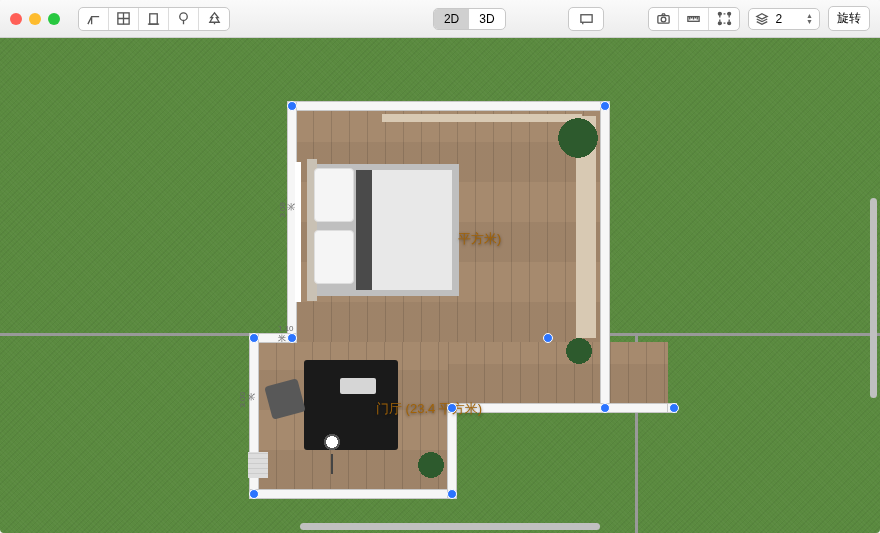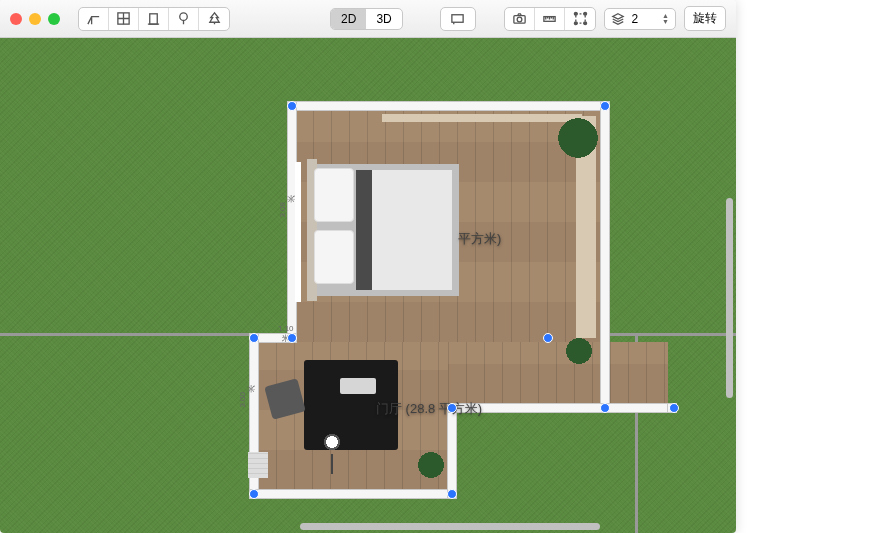--- a/index.html
+++ b/index.html
@@ -1,17 +1,17 @@
 <!DOCTYPE html>
 <html><head>
 <meta charset="utf-8">
 <style>
 * { margin: 0; padding: 0; box-sizing: border-box; }
 body { font-family: -apple-system, BlinkMacSystemFont, sans-serif; font-size: 12px; background: #fff; }
-.window { width: 736px; height: 533px; background: #fff; border-radius: 4px; overflow: hidden; display: flex; flex-direction: column; box-shadow: 0 1px 12px rgba(0,0,0,0.15); position: relative; text-align: center; }
+.window { width: 880px; height: 533px; background: #fff; border-radius: 4px; overflow: hidden; display: flex; flex-direction: column; box-shadow: 0 1px 12px rgba(0,0,0,0.15); position: relative; }
 .titlebar { height: 38px; background: linear-gradient(#fafafa,#ececec); border-bottom: 1px solid #d0d0d0; display: flex; align-items: center; padding: 0 10px; gap: 8px; }
 .traffic { display: flex; gap: 7px; margin-right: 10px; }
 .dot { width: 12px; height: 12px; border-radius: 50%; }
 .dot.r { background: #ff5f57; }
 .dot.y { background: #febc2e; }
 .dot.g { background: #28c840; }
 .tool-group { display: flex; gap: 0; border: 1px solid #c8c8c8; border-radius: 5px; overflow: hidden; background: #fff; }
 .tool-btn { width: 30px; height: 22px; display: flex; align-items: center; justify-content: center; border-right: 1px solid #dcdcdc; cursor: pointer; }
 .tool-btn:last-child { border-right: none; }
 .tool-btn svg { width: 15px; height: 15px; stroke: #555; fill: none; stroke-width: 1.4; }
@@ -42,21 +42,21 @@
 .headboard { position: absolute; left: 49px; top: 57px; width: 10px; height: 142px; background: #c9c1b4; }
 .throw { position: absolute; left: 98px; top: 68px; width: 16px; height: 120px; background: #4a4a4a; }
 .desk { position: absolute; left: 46px; top: 258px; width: 94px; height: 90px; background: #1a1a1a; border-radius: 3px; }
 .monitor { position: absolute; left: 82px; top: 276px; width: 36px; height: 16px; background: #d6d6d6; border-radius: 2px; }
 .lamp { position: absolute; left: 60px; top: 326px; width: 28px; height: 28px; background: radial-gradient(circle at center, #fff 0 6px, #555 6px 8px, transparent 8px); border-radius: 50%; }
 .lamp::after { content:''; position:absolute; left:13px; top:26px; width:2px; height:20px; background:#444; }
 .chair { position: absolute; left: 10px; top: 280px; width: 34px; height: 34px; background: #585858; border-radius: 4px; transform: rotate(-15deg); }
 .plant { position: absolute; width: 26px; height: 26px; background: radial-gradient(circle, #2d5a2d 0 70%, transparent 70%); }
 .plant::before, .plant::after { content:''; position:absolute; background:#3a7a3a; }
 .plant.lg { width: 40px; height: 40px; }
-.room-label { position: absolute; color: #404040; font-size: 13px; text-shadow: 0 1px 3px rgba(0,0,0,0.5); white-space: nowrap; }
+.room-label { position: absolute; color: #a16207; font-size: 13px; text-shadow: 0 1px 3px rgba(0,0,0,0.5); white-space: nowrap; }
 .shelf { position: absolute; background: #d8c9b3; }
 .stack { position: absolute; left: -10px; top: 350px; width: 20px; height: 26px; background: repeating-linear-gradient(0deg,#ddd 0 4px,#ccc 4px 5px); }
 .scrollbar { position: absolute; background: #c0c0c0; border-radius: 4px; }
 .win-light { position:absolute; background:#fff; }
 </style>
 </head>
 <body>
 
 <div class="window">
 
@@ -194,21 +194,21 @@
       <div class="monitor"></div>
       <div class="chair"></div>
       <div class="lamp"></div>
       <div class="stack"></div>
 
       <div class="plant lg" style="left:300px; top:16px"></div>
       <div class="plant" style="left:308px; top:236px"></div>
       <div class="plant" style="left:160px; top:350px"></div>
 
       <div class="room-label" style="left:200px; top:128px">平方米)</div>
-      <div class="room-label" style="left:118px; top:298px">门厅 (28.8 平方米)</div>
+      <div class="room-label" style="left:118px; top:298px">门厅 (23.4 平方米)</div>
 
       <div class="dim" style="left:20px; top:100px">3.08 米</div>
       <div class="dim" style="left:-20px; top:290px">3.00 米</div>
       <div class="dim" style="left:20px; top:222px; writing-mode:horizontal-tb; transform:none">1.10 米</div>
 
       <div class="cpoint" style="left:34px; top:4px"></div>
       <div class="cpoint" style="left:347px; top:4px"></div>
       <div class="cpoint" style="left:34px; top:236px"></div>
       <div class="cpoint" style="left:-4px; top:236px"></div>
       <div class="cpoint" style="left:-4px; top:392px"></div>

